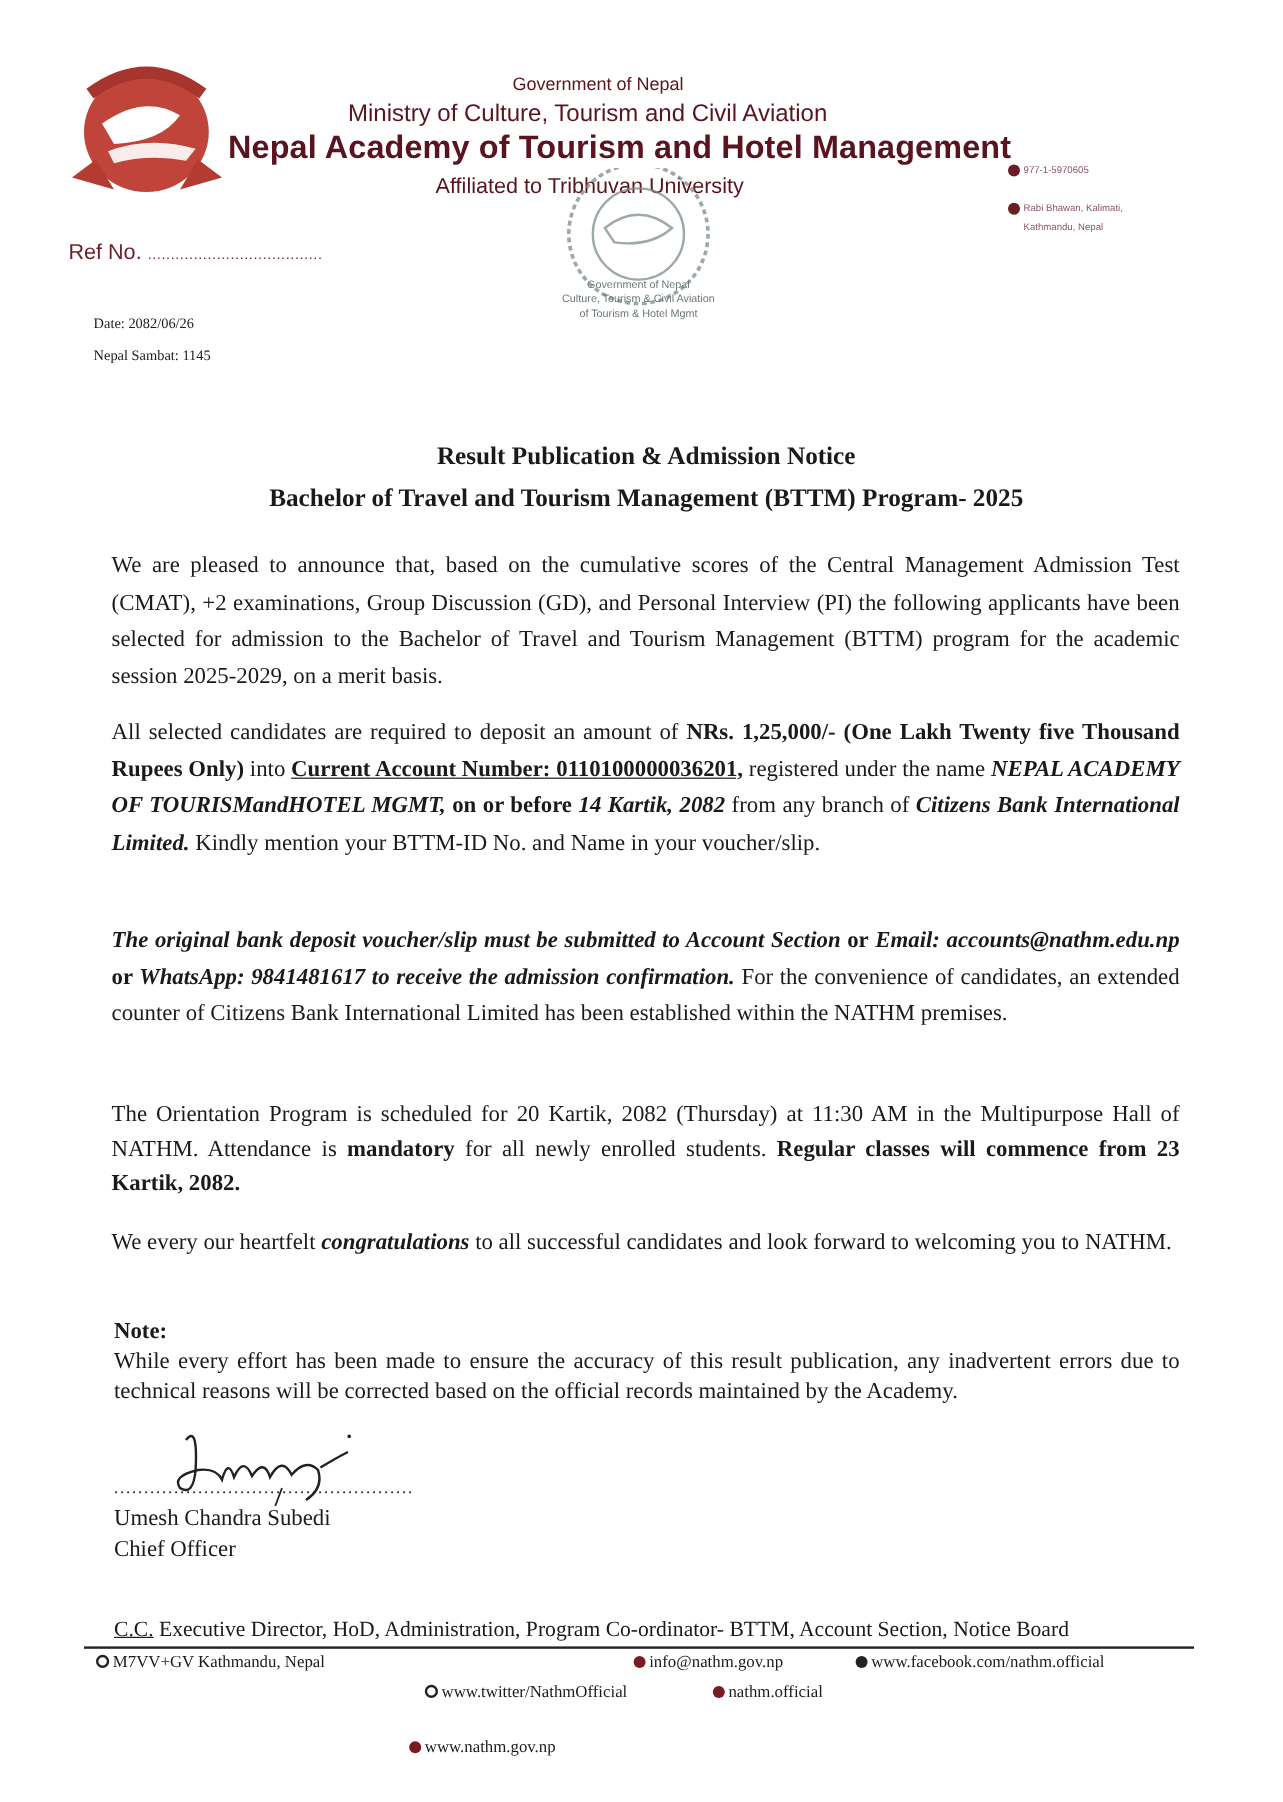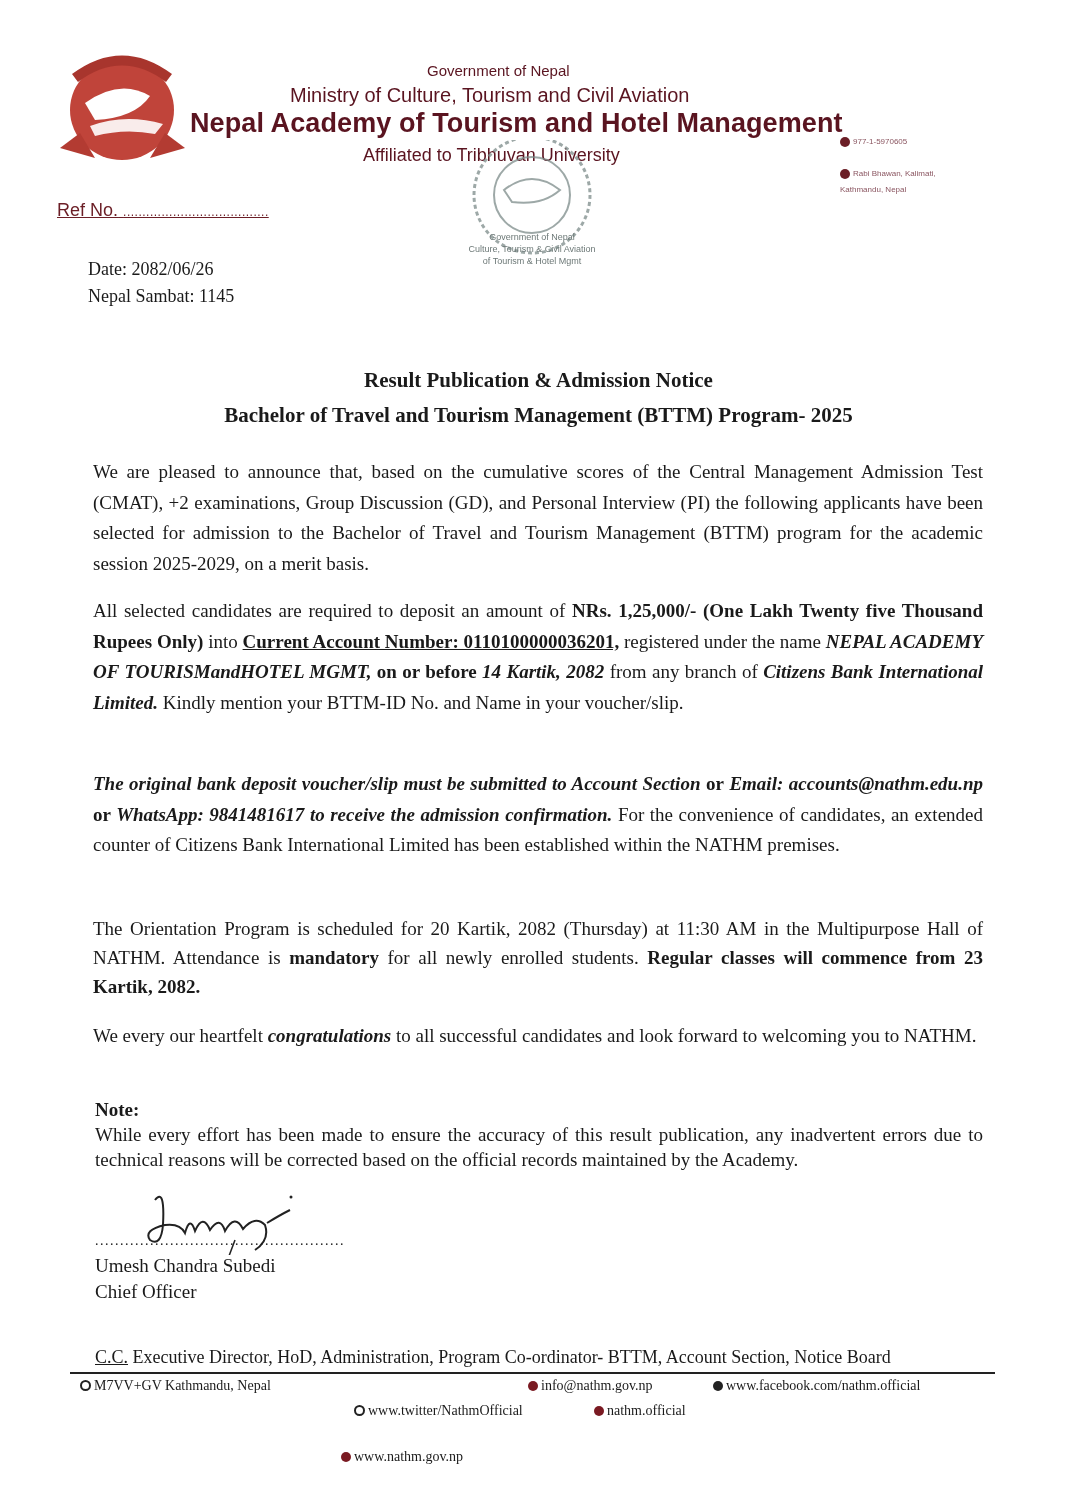--- a/index.html
+++ b/index.html
@@ -14,24 +14,24 @@
   .lh-org { left: 190px; top: 108px; font-size: 27px; font-weight: bold; letter-spacing: 0.1px; }
   .lh-aff { left: 363px; top: 145px; font-size: 18px; }
 
   .contact { position: absolute; left: 840px; font-family: "Liberation Sans", sans-serif; font-size: 8px; color: #8a5560; }
   .contact .dot { display: inline-block; width: 10px; height: 10px; border-radius: 50%; background: #6b1e26; vertical-align: middle; margin-right: 3px; }
   .c-phone { top: 137px; }
   .c-addr { top: 166px; line-height: 16px; }
 
   .seal { position: absolute; left: 432px; top: 140px; width: 200px; height: 130px; opacity: 0.75; }
 
-  .ref { position: absolute; left: 57px; top: 200px; font-family: "Liberation Sans", sans-serif; font-size: 18px; color: #6b1e26; text-decoration: underline; }
+  .ref { position: absolute; left: 57px; top: 200px; font-family: "Liberation Sans", sans-serif; font-size: 18px; color: #6b1e26; }
   .ref .dots { color: #6b1e26; font-size: 12px; letter-spacing: 0.5px; }
 
-  .dateblock { position: absolute; left: 88px; top: 256px; font-size: 18px; line-height: 27px; }
+  .dateblock { position: absolute; left: 78px; top: 256px; font-size: 12px; line-height: 27px; }
 
   
   .title { position: absolute; left: 0; width: 1077px; text-align: center; font-weight: bold; font-size: 21px; }
   .t1 { top: 368px; }
   .t2 { top: 403px; }
 
   
   .para { position: absolute; left: 93px; width: 890px; font-size: 19px; line-height: 30.5px; text-align: justify; }
   .p1 { top: 457px; }
   .p2 { top: 596px; }
@@ -93,21 +93,21 @@
     <text x="100" y="112" font-family="Liberation Sans, sans-serif" font-size="9" fill="#3a4a48" text-anchor="middle">Culture, Tourism &amp; Civil Aviation</text>
     <text x="100" y="124" font-family="Liberation Sans, sans-serif" font-size="9" fill="#3a4a48" text-anchor="middle">of Tourism &amp; Hotel Mgmt</text>
   </svg>
 </div>
 
 <div class="contact c-phone">
   <span class="dot"></span><span>977-1-5970605</span>
 </div>
 <div class="contact c-addr">
   <span class="dot"></span><span>Rabi Bhawan, Kalimati,</span><br>
-  <span style="">Kathmandu, Nepal</span>
+  <span style="margin-left:13px">Kathmandu, Nepal</span>
 </div>
 
 <div class="ref">
   <span>Ref No.</span>
   <span class="dots">......................................</span>
 </div>
 
 <div class="dateblock">
   <div>Date: 2082/06/26</div>
   <div>Nepal Sambat: 1145</div>

